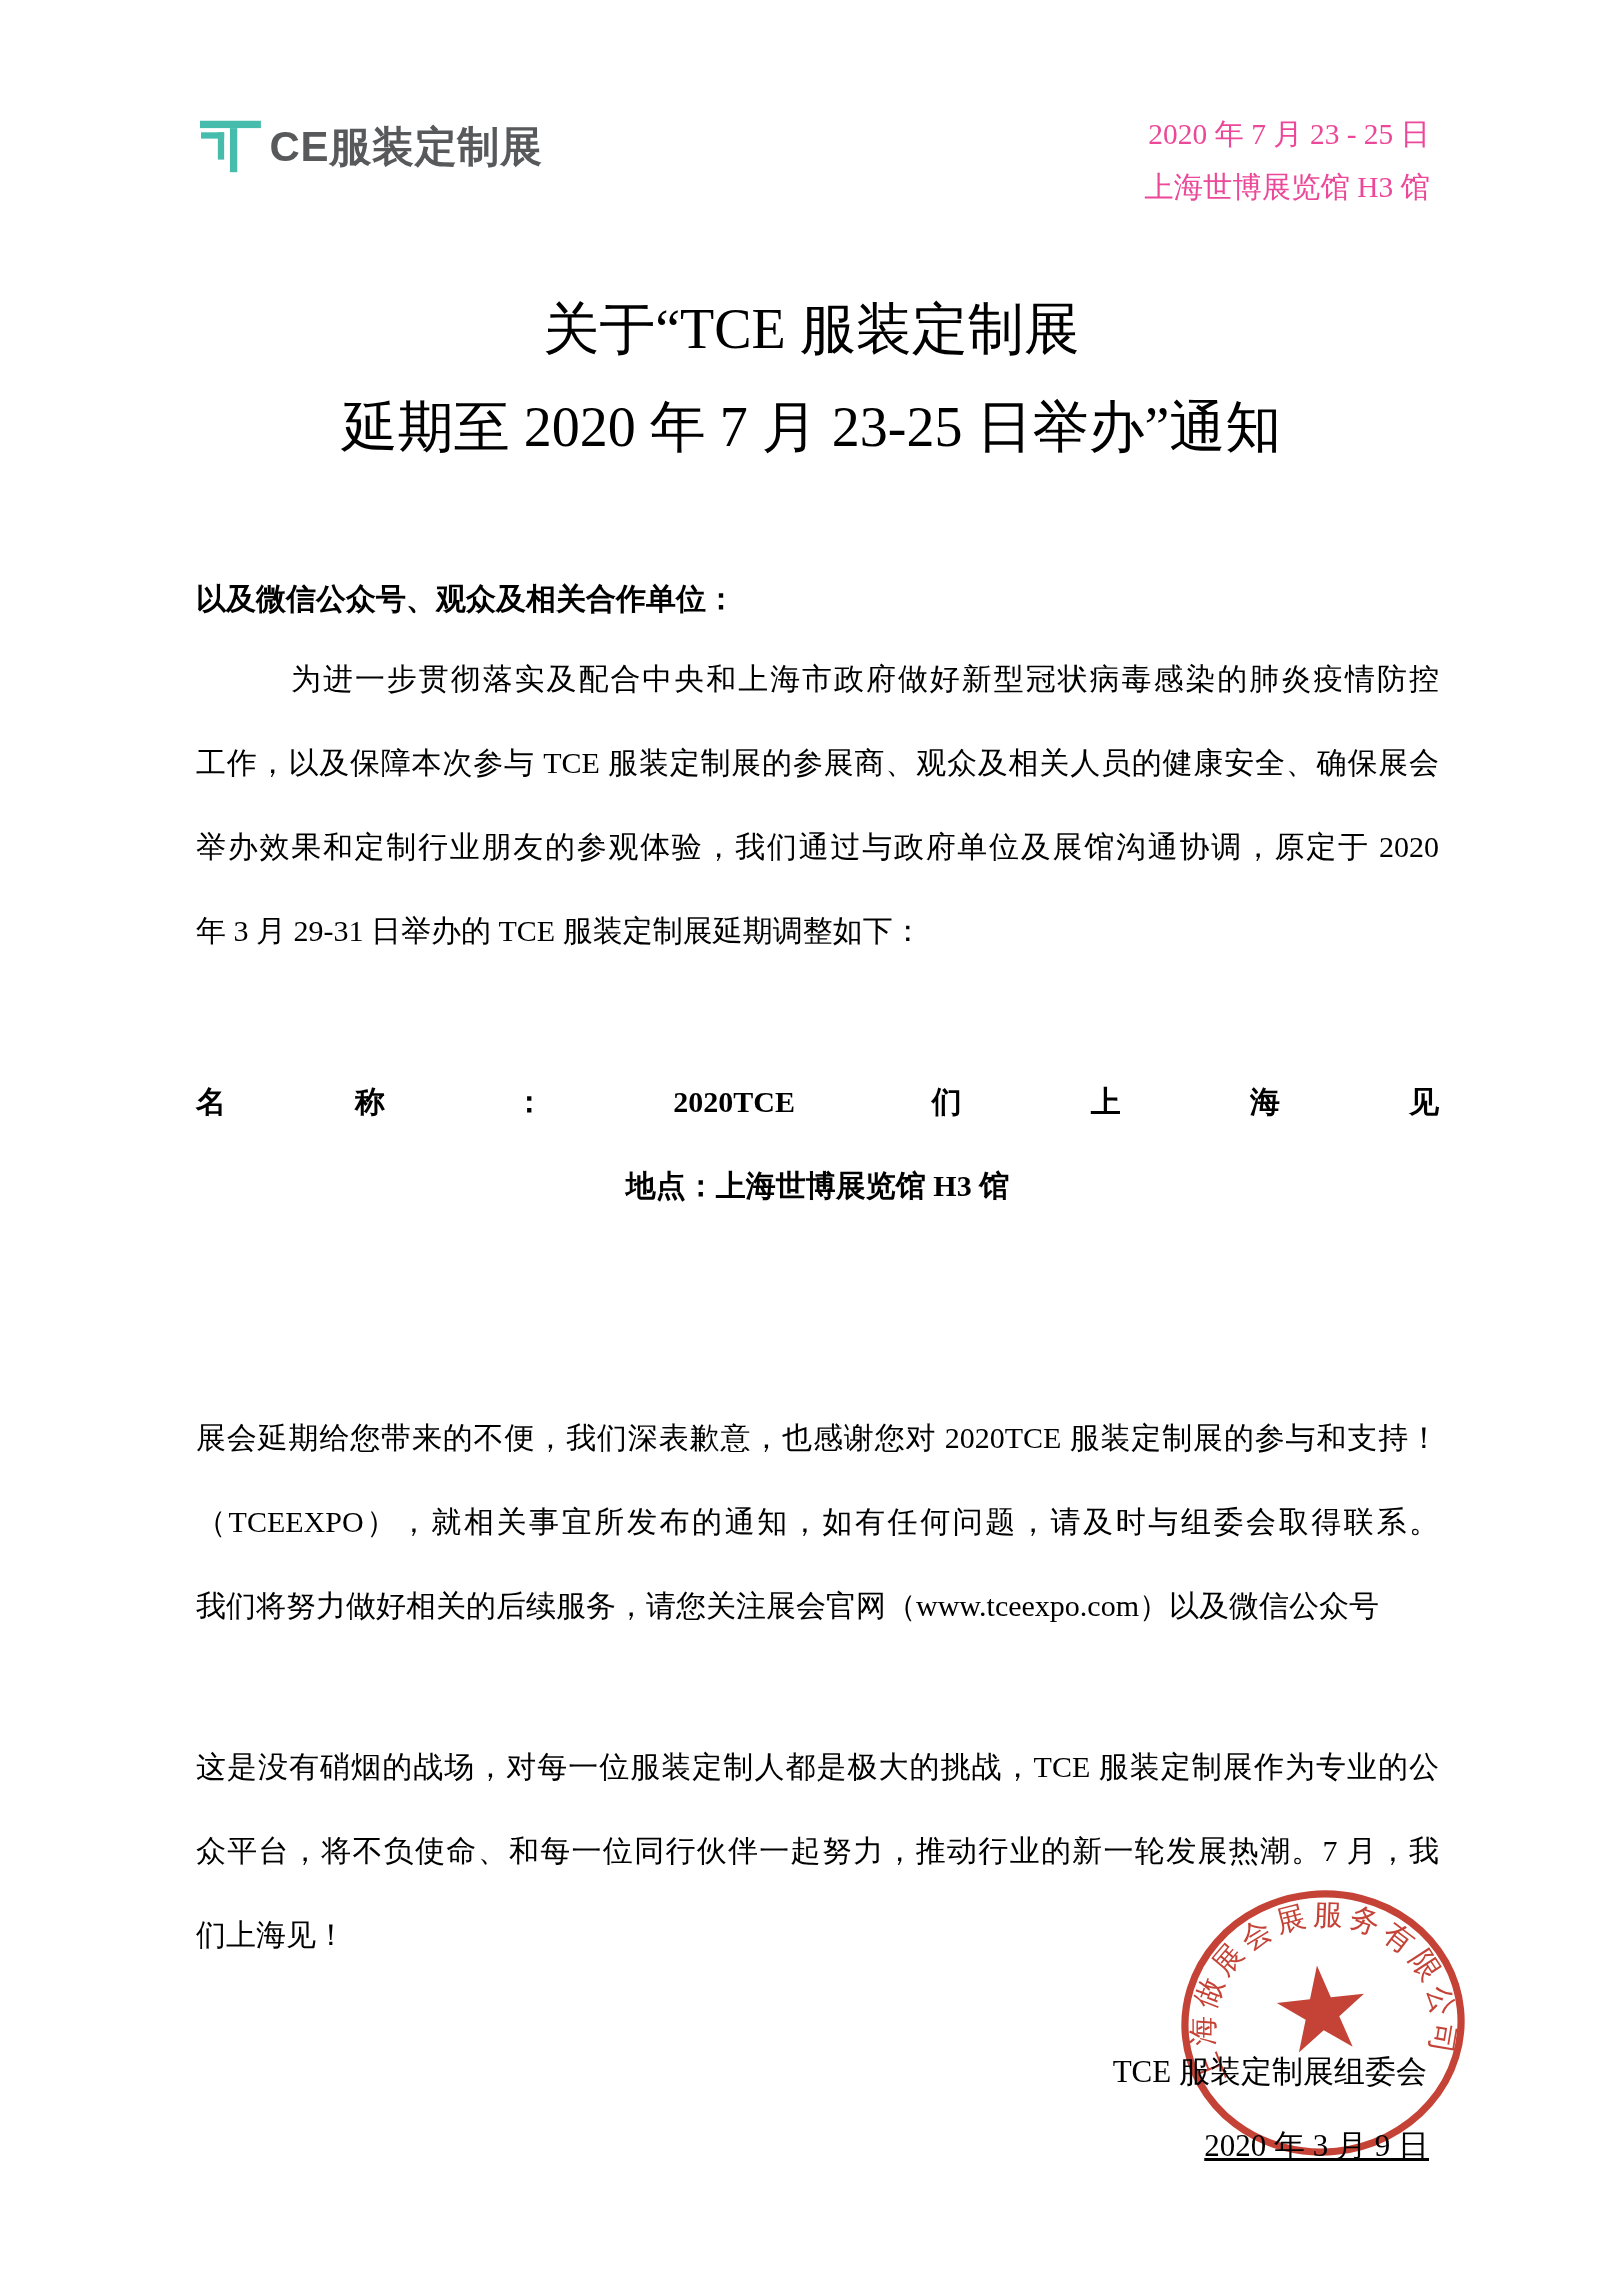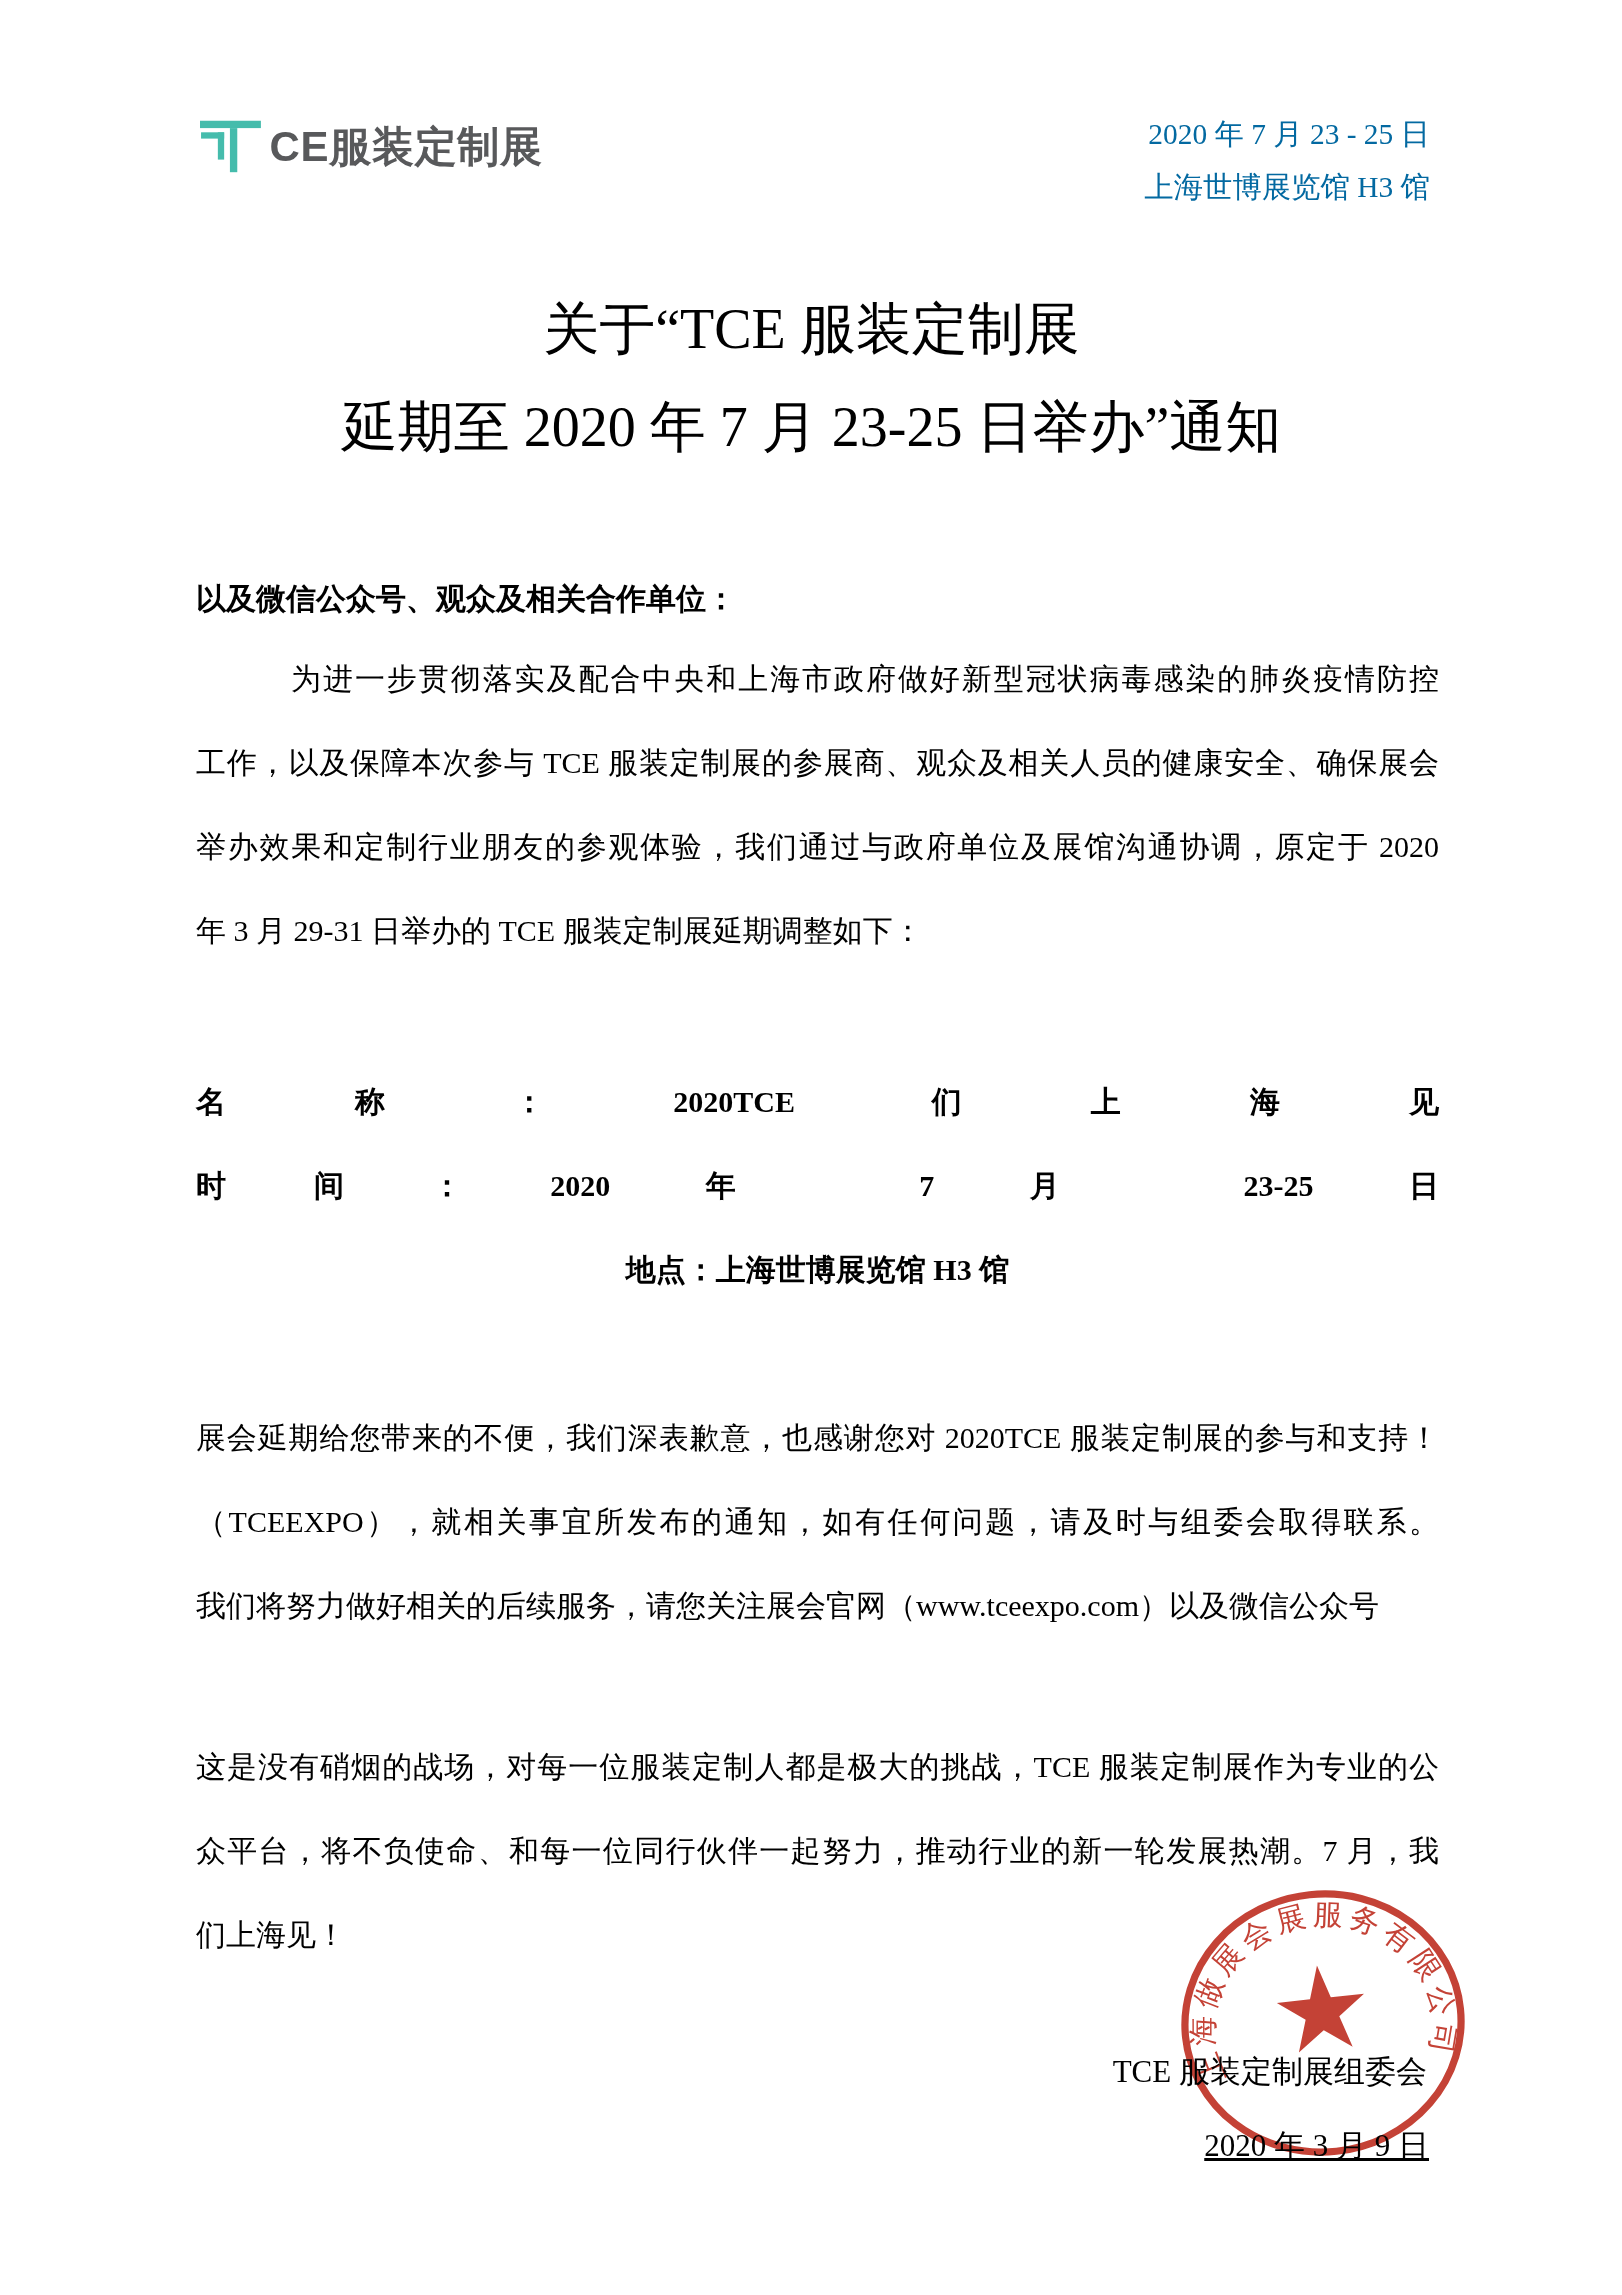--- a/index.html
+++ b/index.html
@@ -18,21 +18,21 @@
     display:flex;align-items:flex-start;gap:6.5px;
   }
   .logo-mark{width:63px;height:56px;flex:0 0 auto;}
   .logo-text{
     font-family:"Liberation Sans","DejaVu Sans",sans-serif;
     font-weight:700;font-size:42px;line-height:56px;
     color:#58595B;letter-spacing:0.7px;white-space:nowrap;
   }
   .header-right{
     position:absolute;right:193px;top:108px;
-    text-align:right;color:#0369a1;
+    text-align:right;color:#ec4899;
     font-size:29.4px;line-height:53px;white-space:nowrap;
   }
 
   
   .doc-title{
     position:absolute;left:0;right:0;top:280px;
     text-align:center;font-weight:400;
     font-size:56px;line-height:98px;white-space:nowrap;
   }
 
@@ -101,21 +101,20 @@
 
   <div class="para para1 indent-first">
       <div class="text-line">为进一步贯彻落实及配合中央和上海市政府做好新型冠状病毒感染的肺炎疫情防控</div>
       <div class="text-line">工作，以及保障本次参与 TCE 服装定制展的参展商、观众及相关人员的健康安全、确保展会</div>
       <div class="text-line">举办效果和定制行业朋友的参观体验，我们通过与政府单位及展馆沟通协调，原定于 2020</div>
       <div class="text-line">年 3 月 29-31 日举办的 TCE 服装定制展延期调整如下：</div>
     </div>
 
   <div class="para info-block">
       <div class="text-line">名称：2020TCE 们上海见</div>
-      <div class="text-line">时间：2020 年 7 月 23-25 日</div>
       <div class="text-line">地点：上海世博展览馆 H3 馆</div>
     </div>
 
   <div class="para para2">
       <div class="text-line">展会延期给您带来的不便，我们深表歉意，也感谢您对 2020TCE 服装定制展的参与和支持！</div>
       <div class="text-line">（TCEEXPO），就相关事宜所发布的通知，如有任何问题，请及时与组委会取得联系。</div>
       <div class="text-line">我们将努力做好相关的后续服务，请您关注展会官网（www.tceexpo.com）以及微信公众号</div>
     </div>
 
   <div class="para para3">

